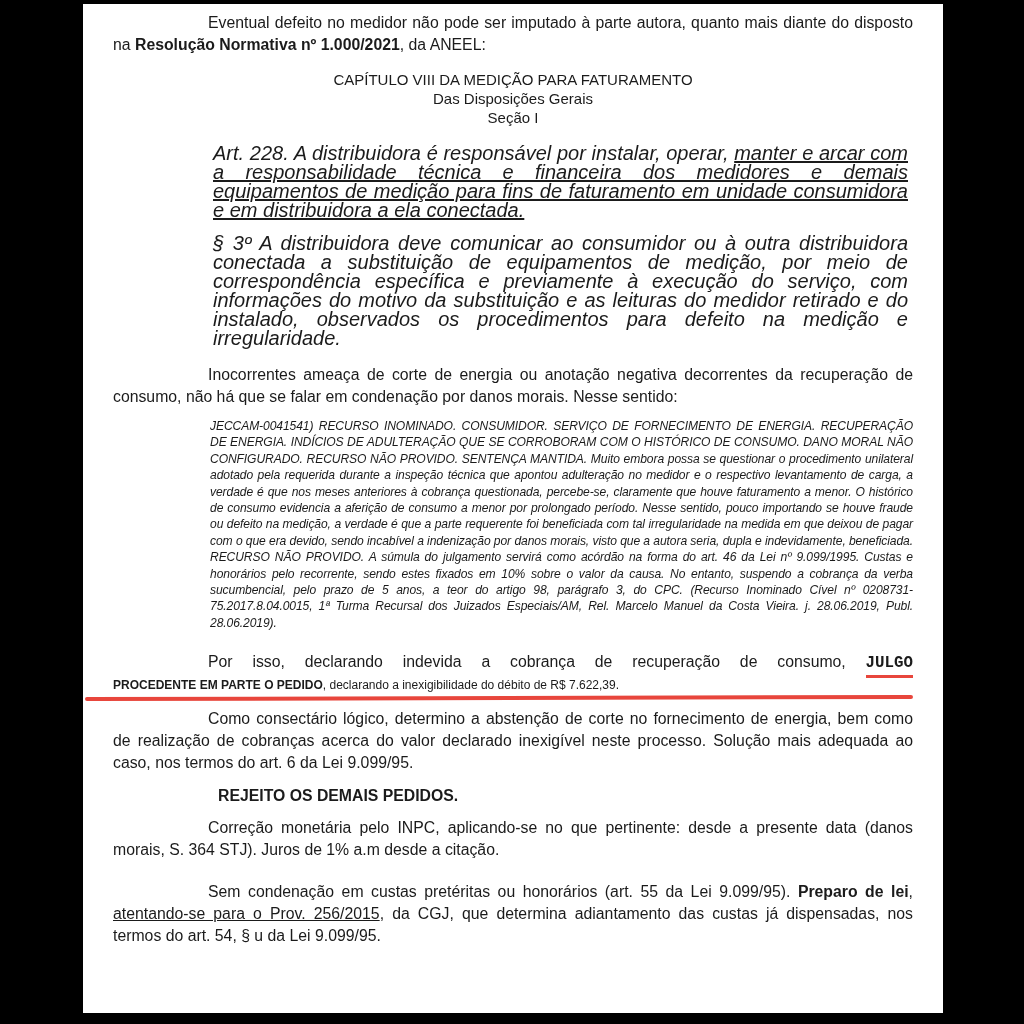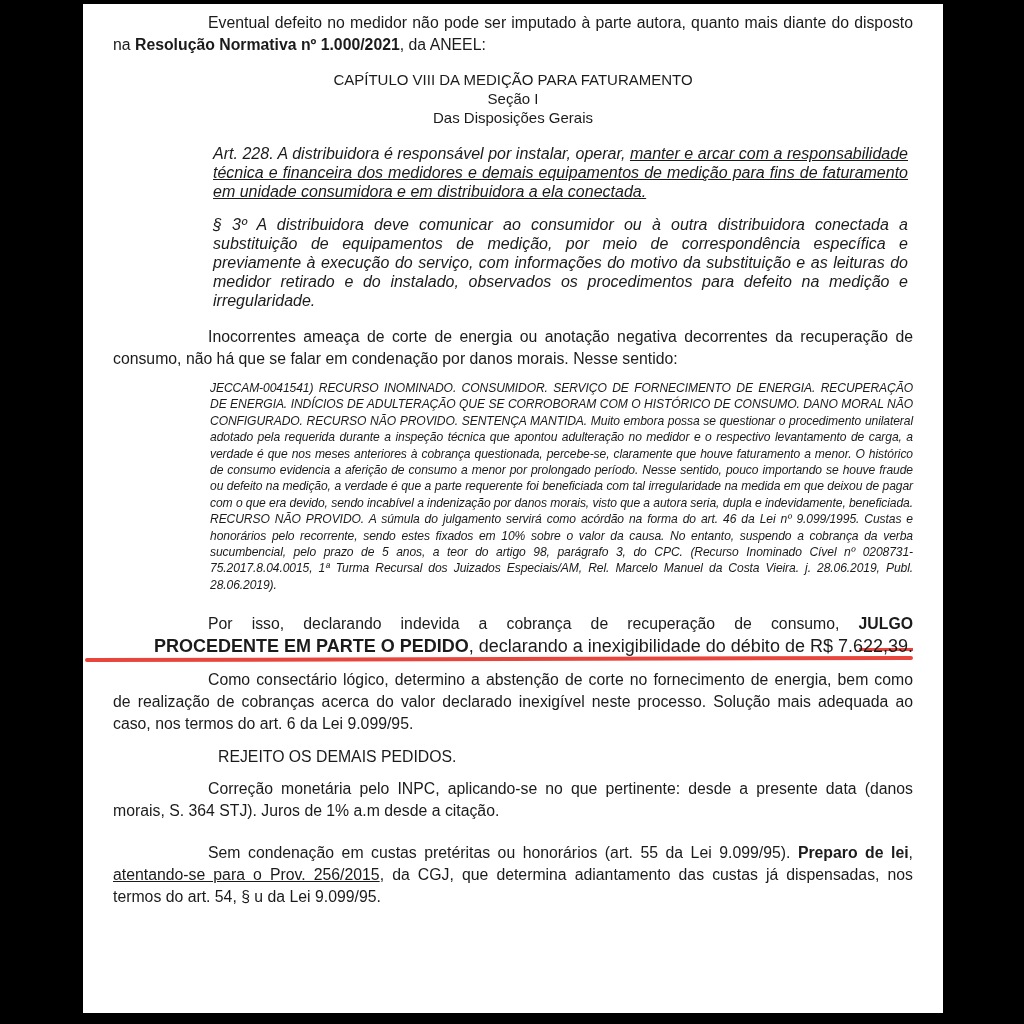--- a/index.html
+++ b/index.html
@@ -21,21 +21,21 @@
   .center-head{
     text-align:center;font-weight:bold;font-size:15.5px;line-height:19px;
   }
   .para{
     font-size:15.8px;line-height:22px;text-align:justify;text-indent:95px;margin:0;
   }
   .chapter-block{
     text-align:center;font-size:15px;line-height:19px;margin:14px 0 0 0;
   }
   .quote{
-    margin:0 5px 0 100px;font-style:italic;font-size:16px;line-height:19px;text-align:justify;
+    margin:0 5px 0 100px;font-style:italic;font-size:20px;line-height:19px;text-align:justify;
   }
   .precedent{
     margin:10px 0 0 97px;font-style:italic;font-size:12.1px;line-height:16.4px;
     letter-spacing:-0.1px;text-align:justify;
   }
   .bold{font-weight:bold;}
   .u{text-decoration:underline;}
   .mt-p1{margin-top:28px;}
   .mt-p2{margin-top:0;}
   .mt-art{margin-top:17px;}
@@ -43,47 +43,47 @@
   .mt-inoc{margin-top:16px;}
   .mt-decision{margin-top:20px;}
   .mt-como{margin-top:12px;}
   .mt-correcao{margin-top:10px;}
   .mt-sem{margin-top:20px;}
   .force-justify{
     text-align:justify;text-align-last:justify;text-indent:95px;
     font-size:15.8px;line-height:22px;
   }
   .decision-line2{
-    position:relative;font-size:18px;line-height:22px;text-align:right;
+    position:relative;font-size:12px;line-height:22px;text-align:left;
   }
   .julgo{
-    font-weight:bold;border-bottom:3px solid #e8463c;padding-bottom:16px;
+    font-weight:bold;border-bottom:3px solid #e8463c;padding-bottom:3px;font-family:Liberation Mono, monospace;
   }
   .red-marker{
     position:absolute;left:-28px;bottom:-4px;width:828px;height:4px;
     background:#e8463c;border-radius:2px;transform:rotate(-0.15deg);
   }
   .reject-heading{
-    margin:11px 0 0 105px;font-weight:normal;font-size:15.8px;line-height:22px;text-align:left;text-indent:0;
+    margin:11px 0 0 105px;font-weight:bold;font-size:15.8px;line-height:22px;text-align:left;text-indent:0;
   }
 </style>
 </head>
 <body>
 
 <div class="page">
   <div class="doc">
 
 
 
     <p class="para mt-p2"><span>Eventual defeito no medidor não pode ser imputado à parte autora, quanto mais diante do disposto na </span><span class="bold">Resolução Normativa nº 1.000/2021</span><span>, da ANEEL:</span></p>
 
     <div class="chapter-block">
       <div>CAPÍTULO VIII DA MEDIÇÃO PARA FATURAMENTO</div>
+      <div>Das Disposições Gerais</div>
       <div>Seção I</div>
-      <div>Das Disposições Gerais</div>
     </div>
 
     <p class="quote mt-art"><span>Art. 228. A distribuidora é responsável por instalar, operar, </span><span class="u">manter e arcar com a responsabilidade técnica e financeira dos medidores e demais equipamentos de medição para fins de faturamento em unidade consumidora e em distribuidora a ela conectada.</span></p>
 
     <p class="quote mt-par3">§ 3º A distribuidora deve comunicar ao consumidor ou à outra distribuidora conectada a substituição de equipamentos de medição, por meio de correspondência específica e previamente à execução do serviço, com informações do motivo da substituição e as leituras do medidor retirado e do instalado, observados os procedimentos para defeito na medição e irregularidade.</p>
 
     <p class="para mt-inoc">Inocorrentes ameaça de corte de energia ou anotação negativa decorrentes da recuperação de consumo, não há que se falar em condenação por danos morais. Nesse sentido:</p>
 
     <p class="precedent">JECCAM-0041541) RECURSO INOMINADO. CONSUMIDOR. SERVIÇO DE FORNECIMENTO DE ENERGIA. RECUPERAÇÃO DE ENERGIA. INDÍCIOS DE ADULTERAÇÃO QUE SE CORROBORAM COM O HISTÓRICO DE CONSUMO. DANO MORAL NÃO CONFIGURADO. RECURSO NÃO PROVIDO. SENTENÇA MANTIDA. Muito embora possa se questionar o procedimento unilateral adotado pela requerida durante a inspeção técnica que apontou adulteração no medidor e o respectivo levantamento de carga, a verdade é que nos meses anteriores à cobrança questionada, percebe-se, claramente que houve faturamento a menor. O histórico de consumo evidencia a aferição de consumo a menor por prolongado período. Nesse sentido, pouco importando se houve fraude ou defeito na medição, a verdade é que a parte requerente foi beneficiada com tal irregularidade na medida em que deixou de pagar com o que era devido, sendo incabível a indenização por danos morais, visto que a autora seria, dupla e indevidamente, beneficiada. RECURSO NÃO PROVIDO. A súmula do julgamento servirá como acórdão na forma do art. 46 da Lei nº 9.099/1995. Custas e honorários pelo recorrente, sendo estes fixados em 10% sobre o valor da causa. No entanto, suspendo a cobrança da verba sucumbencial, pelo prazo de 5 anos, a teor do artigo 98, parágrafo 3, do CPC. (Recurso Inominado Cível nº 0208731-75.2017.8.04.0015, 1ª Turma Recursal dos Juizados Especiais/AM, Rel. Marcelo Manuel da Costa Vieira. j. 28.06.2019, Publ. 28.06.2019).</p>
 

